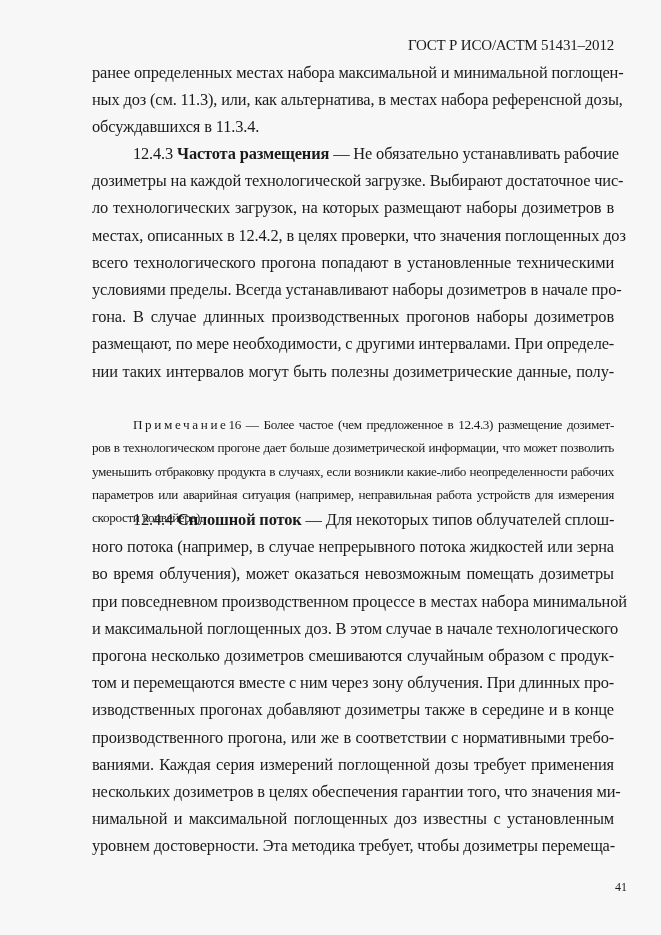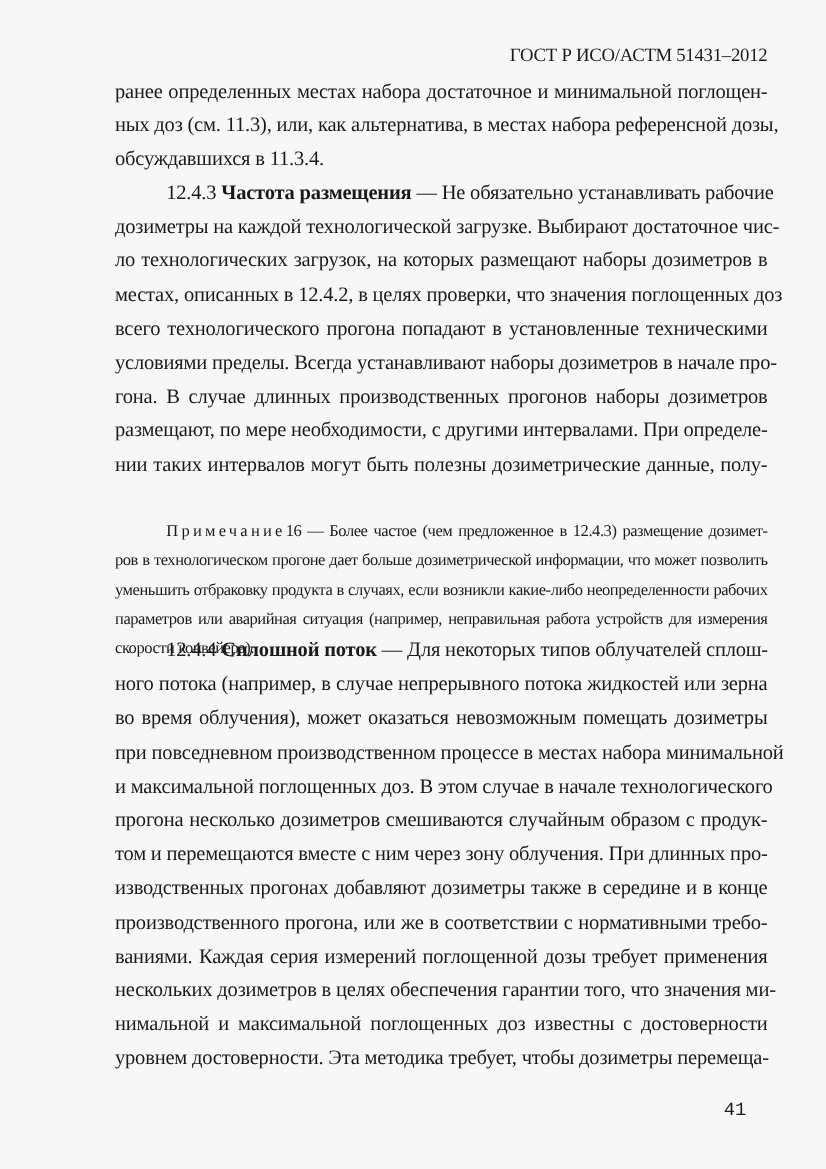--- a/index.html
+++ b/index.html
@@ -60,34 +60,33 @@
     }
     .spaced {
       letter-spacing: 2.6px;
     }
     b {
       font-weight: bold;
     }
     .page-number {
       position: absolute;
       top: 880px;
-      right: 64px;
-      font-size: 15px;
-      font-family: Liberation Mono, monospace;
+      right: 34px;
+      font-size: 12px;
     }
   </style>
 </head>
 <body>
 
 <div class="page">
 
   <div class="header">ГОСТ Р ИСО/АСТМ 51431–2012</div>
 
   <div class="body-text" style="top:59px;">
-    <span class="line">ранее определенных местах набора достаточное и минимальной поглощен-</span>
+    <span class="line">ранее определенных местах набора максимальной и минимальной поглощен-</span>
     <span class="line">ных доз (см. 11.3), или, как  альтернатива, в местах набора референсной дозы,</span>
     <span class="line last">обсуждавшихся в 11.3.4.</span>
   </div>
 
   <div class="body-text" style="top:140px;">
     <span class="line indent"><span>12.4.3</span> <b>Частота размещения</b> <span>—</span> <span>Не обязательно устанавливать рабочие</span></span>
     <span class="line">дозиметры на каждой технологической загрузке. Выбирают достаточное чис-</span>
     <span class="line">ло технологических загрузок, на которых размещают наборы дозиметров в</span>
     <span class="line">местах, описанных в 12.4.2, в целях проверки, что значения поглощенных доз</span>
     <span class="line">всего технологического прогона попадают в установленные техническими</span>
@@ -110,19 +109,19 @@
     <span class="line">ного потока (например, в случае непрерывного потока жидкостей или зерна</span>
     <span class="line">во время облучения), может оказаться невозможным помещать дозиметры</span>
     <span class="line">при повседневном производственном процессе в местах набора минимальной</span>
     <span class="line">и максимальной поглощенных доз. В этом случае в начале технологического</span>
     <span class="line">прогона несколько дозиметров смешиваются случайным образом с продук-</span>
     <span class="line">том и перемещаются вместе с ним через зону облучения. При длинных про-</span>
     <span class="line">изводственных прогонах добавляют дозиметры также в середине и в конце</span>
     <span class="line">производственного прогона, или же в соответствии с нормативными требо-</span>
     <span class="line">ваниями. Каждая серия измерений поглощенной дозы требует применения</span>
     <span class="line">нескольких дозиметров в целях обеспечения гарантии того, что значения ми-</span>
-    <span class="line">нимальной и максимальной поглощенных доз известны с достоверности</span>
+    <span class="line">нимальной и максимальной поглощенных доз известны с установленным</span>
     <span class="line">уровнем достоверности. Эта методика требует, чтобы дозиметры перемеща-</span>
   </div>
 
   <div class="page-number">41</div>
 
 </div>
 
 </body></html>

